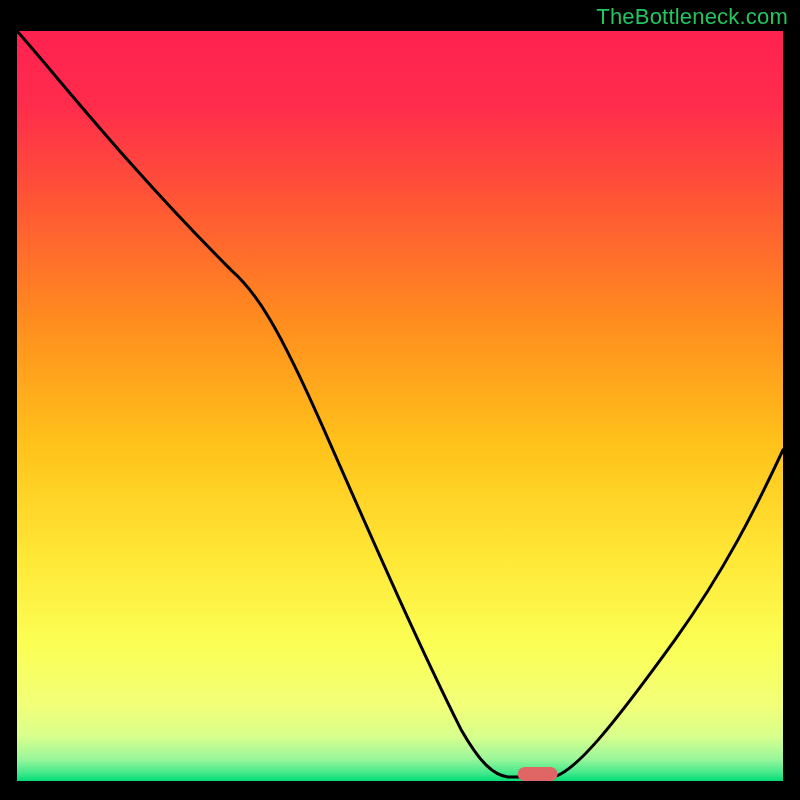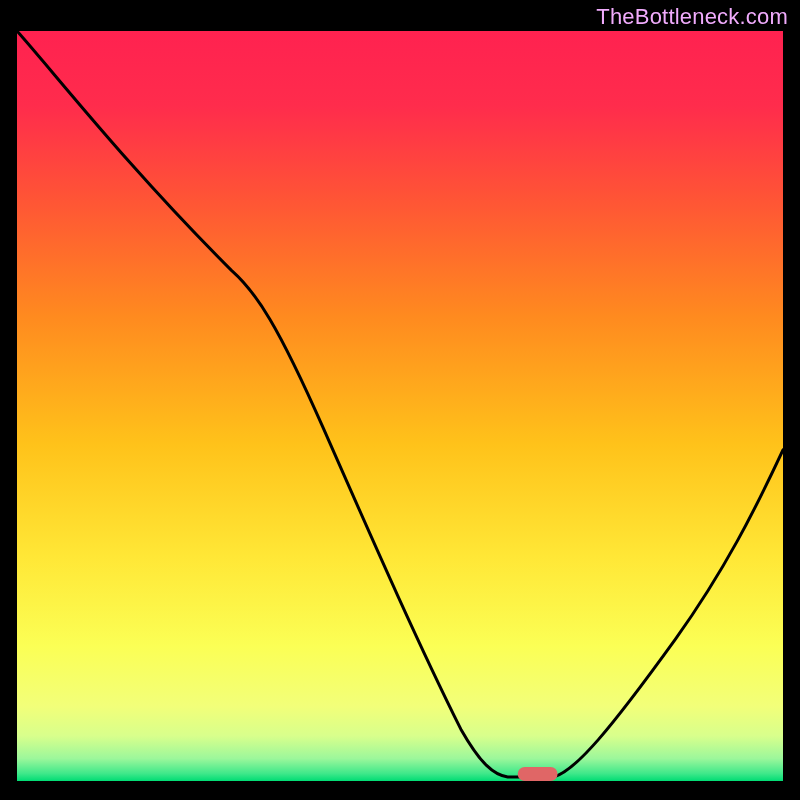--- a/index.html
+++ b/index.html
@@ -8,21 +8,21 @@
     height: 800px;
     background: #000;
     position: relative;
     font-family: Arial, Helvetica, sans-serif;
     overflow: hidden;
   }
   .watermark {
     position: absolute;
     top: 4px;
     right: 12px;
-    color: #f0abfc;
+    color: #22c55e;
     font-size: 22px;
     font-weight: 500;
     z-index: 10;
     letter-spacing: 0.2px;
   }
   .plot-frame {
     position: absolute;
     top: 30px;
     left: 16px;
     width: 768px;

